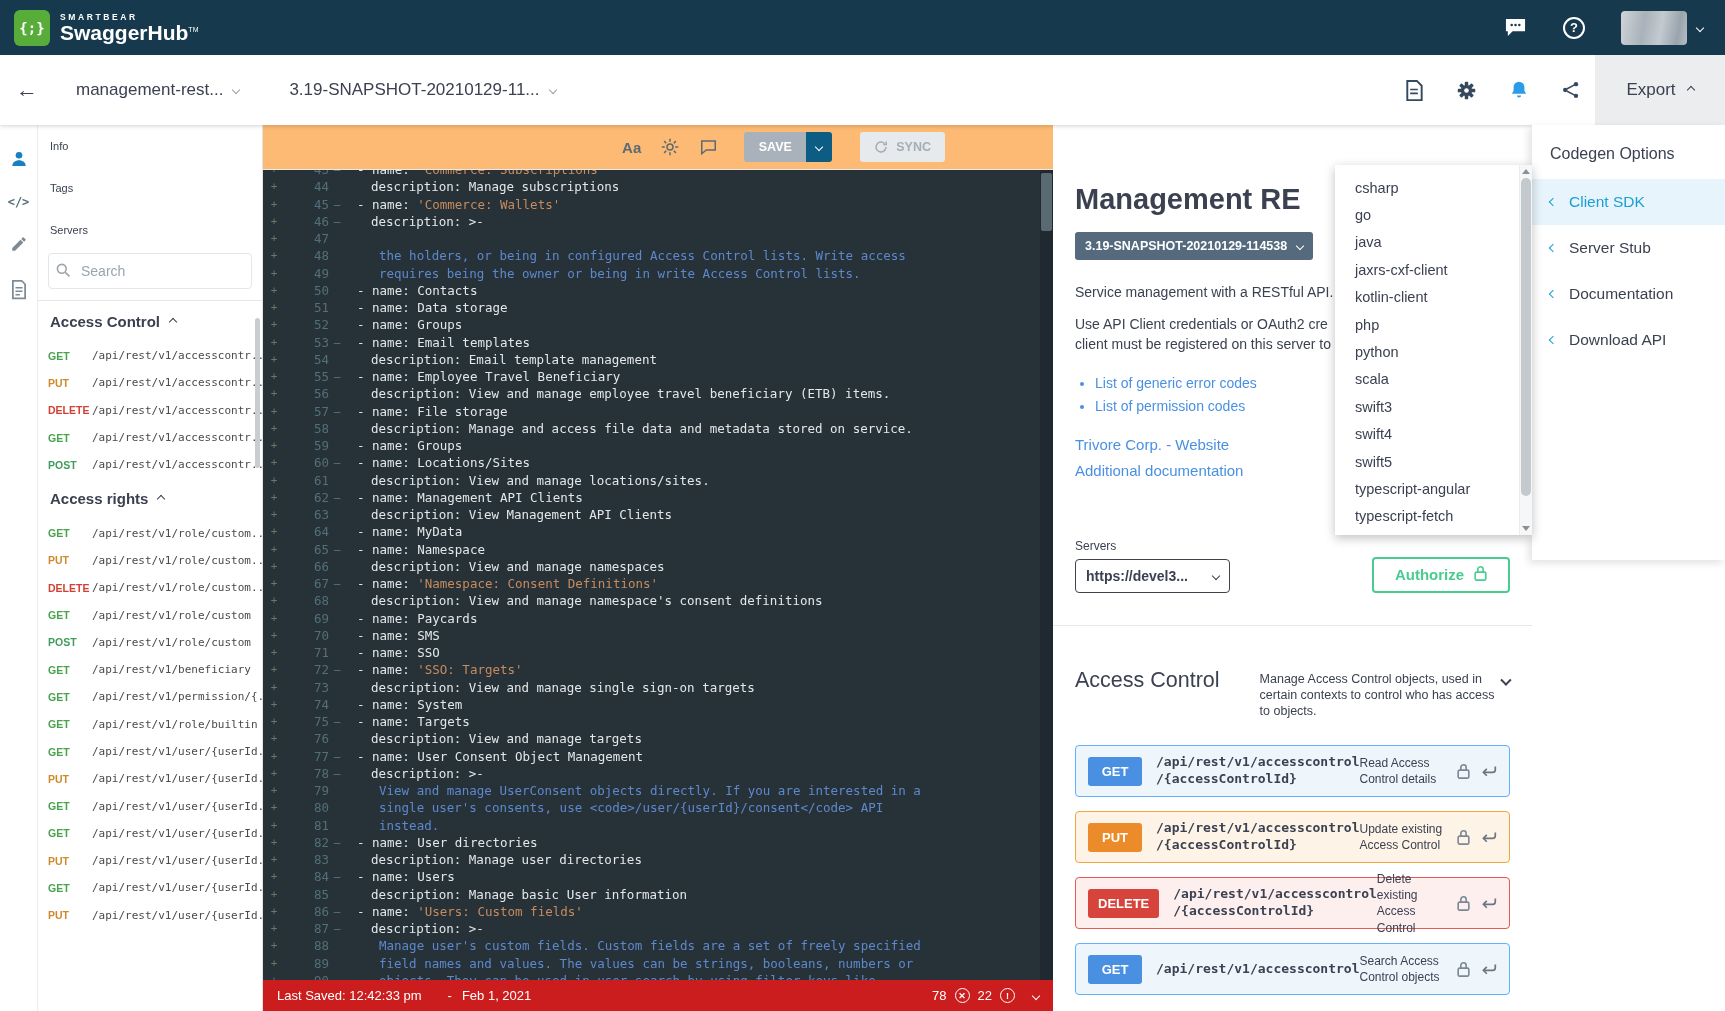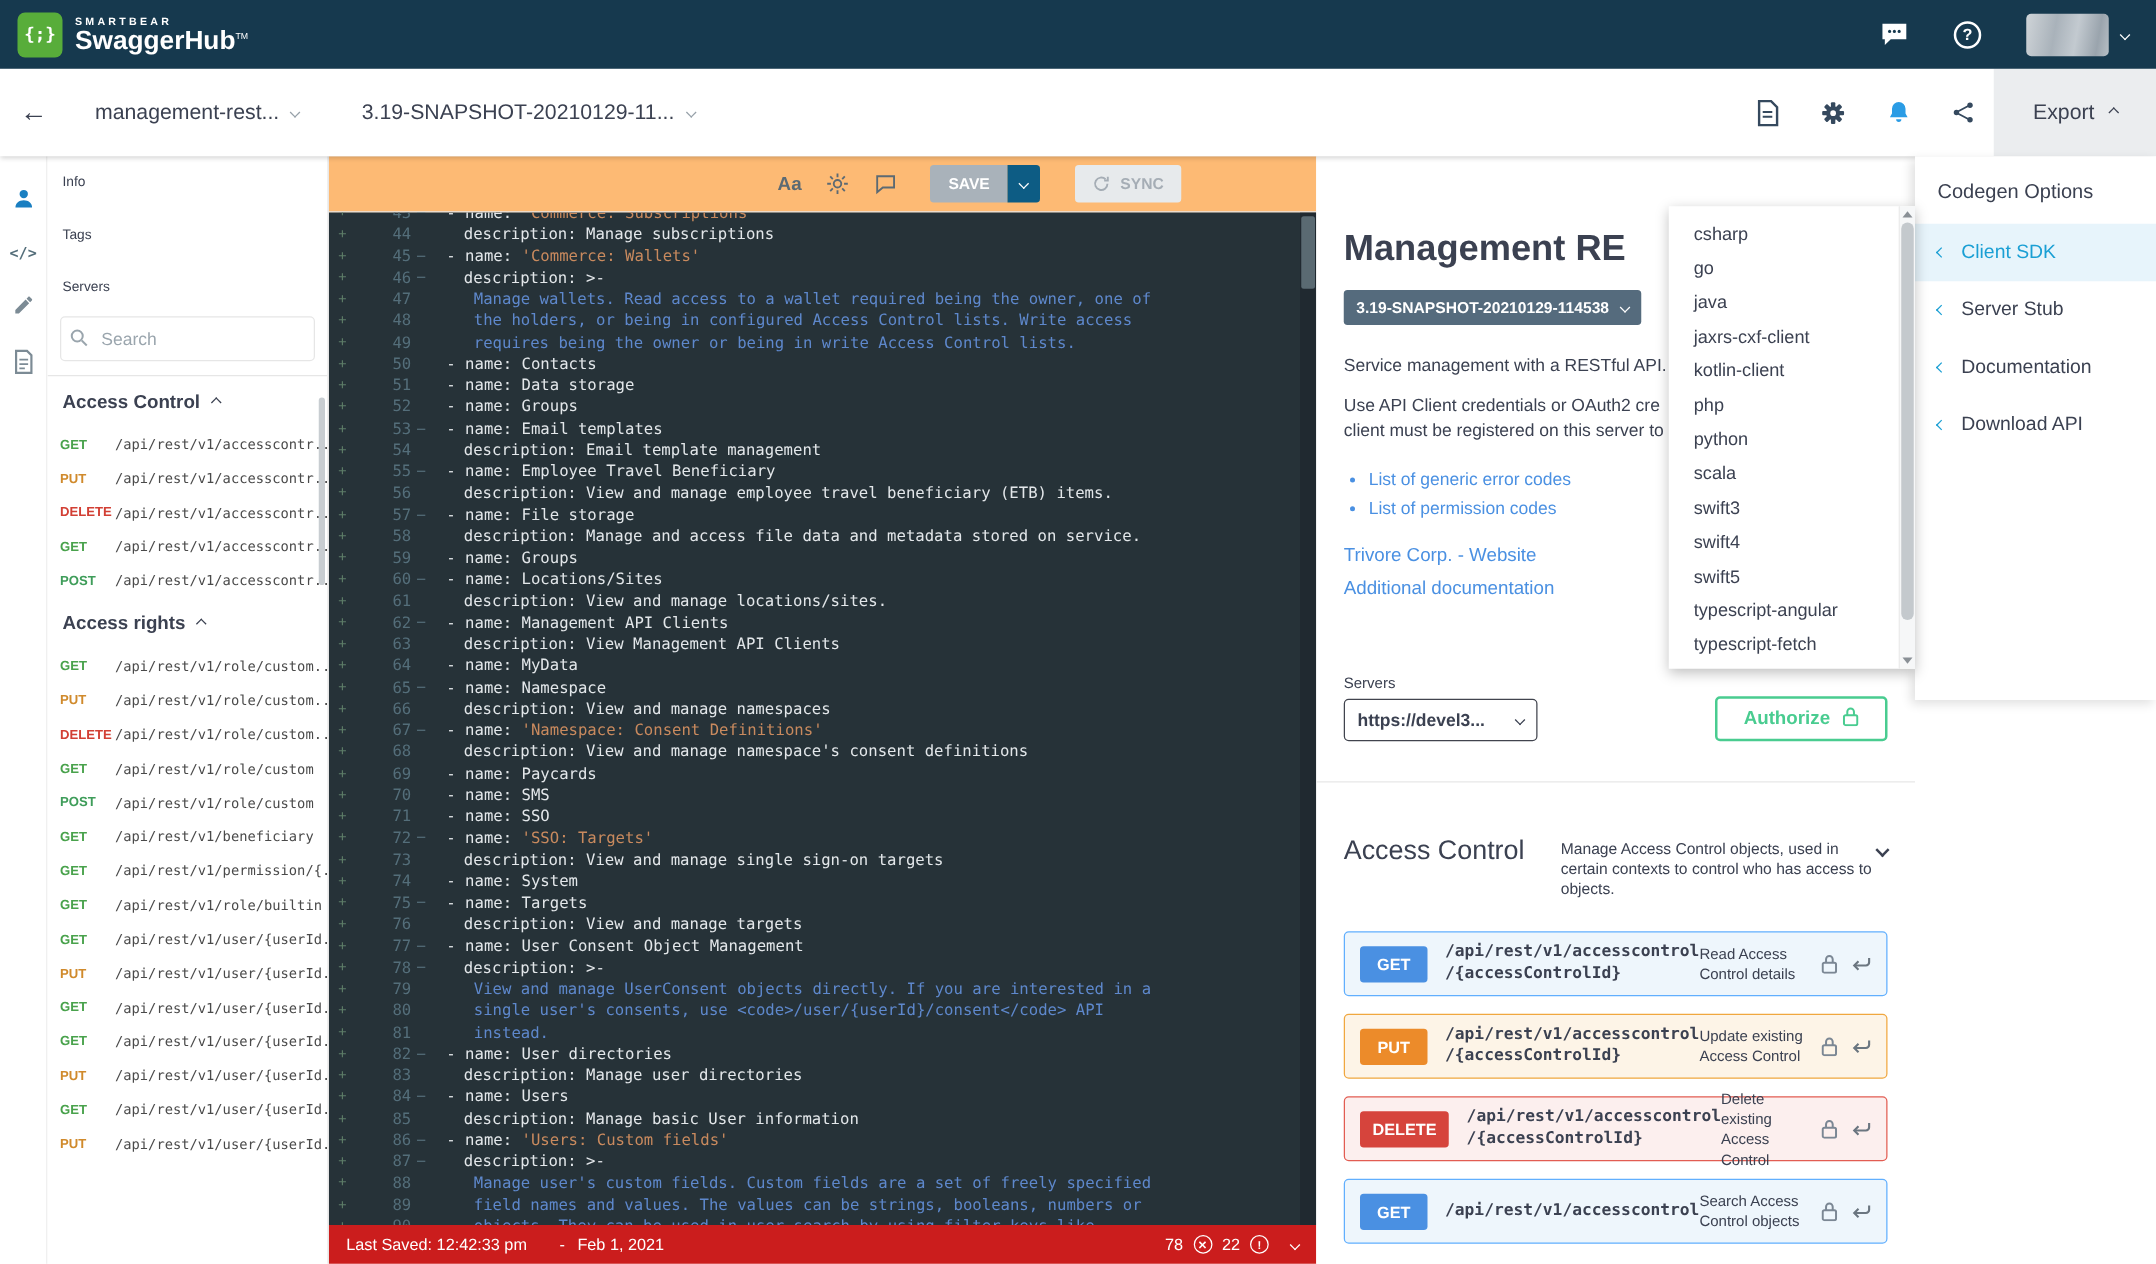--- a/index.html
+++ b/index.html
@@ -95,21 +95,21 @@
   .doc-link{display:block;font-size:15px}
   .doc-link.first{margin-top:22px}
   .doc-link.second{margin-top:9px}
   .servers-row{display:flex;align-items:flex-end;justify-content:space-between;margin-top:60px}
   .servers-label{font-size:12px;color:#3b4151}
   .server-select{margin-top:6px;width:155px;height:34px;border:1.5px solid #41444e;border-radius:4px;display:flex;align-items:center;justify-content:space-between;padding:0 10px;font-size:14px;font-weight:bold;color:#3b4151;cursor:pointer}
   .authorize-btn{width:138px;height:36px;border:2px solid #49cc90;border-radius:4px;color:#49cc90;background:#fff;font-size:15px;font-weight:bold;display:flex;align-items:center;justify-content:center;gap:10px;cursor:pointer}
   .docs-div{border-top:1px solid #e8e8e8;margin:32px -22px 0 -22px}
   .section-head{display:flex;align-items:flex-start;margin-top:42px;cursor:pointer}
   .section-head h2{font-size:21.5px;font-weight:500;color:#3b4151;flex:none}
-  .section-desc{font-size:12.5px;color:#3b4151;line-height:1.3;width:262px;margin-left:29px;margin-top:3px}
+  .section-desc{font-size:12.5px;color:#3b4151;line-height:1.3;width:262px;margin-left:40px;margin-top:3px}
   .section-chev{margin-left:auto;margin-top:8px;color:#3b4151}
   .ops{margin-top:26px}
   .op{display:flex;align-items:center;border:1px solid;border-radius:4px;height:52px;padding:0 12px;margin-bottom:14px;cursor:pointer}
   .op.get{background:#eef6fc;border-color:#61affe}
   .op.put{background:#fdf4e7;border-color:#f0a73f}
   .op.delete{background:#fcefee;border-color:#e25c52}
   .pill{min-width:54px;height:29px;border-radius:3px;color:#fff;font-size:13px;font-weight:bold;display:flex;align-items:center;justify-content:center;padding:0 10px;flex:none}
   .pill.get{background:#4a90e2}.pill.put{background:#ec8b2a}.pill.delete{background:#d6443c}
   .oppath{font-family:"DejaVu Sans Mono",monospace;font-size:13px;font-weight:bold;color:#3b4151;margin-left:14px;white-space:pre;line-height:1.3}
   .opsum{margin-left:auto;font-size:12px;color:#3b4151;width:94px;line-height:1.35}
@@ -369,21 +369,21 @@
       <span>SYNC</span>
     </span>
   </div>
 
   <div class="editor">
     <div class="code-lines">
         <div class="cl"><span class="diff">+</span><span class="ln">43</span><span class="fold">–</span><span class="tx" style="padding-left: 12px;"><span class="p">- name: </span><span class="s">'Commerce: Subscriptions'</span></span></div>
         <div class="cl"><span class="diff">+</span><span class="ln">44</span><span class="fold"></span><span class="tx" style="padding-left: 26px;"><span class="p">description: Manage subscriptions</span></span></div>
         <div class="cl"><span class="diff">+</span><span class="ln">45</span><span class="fold">–</span><span class="tx" style="padding-left: 12px;"><span class="p">- name: </span><span class="s">'Commerce: Wallets'</span></span></div>
         <div class="cl"><span class="diff">+</span><span class="ln">46</span><span class="fold">–</span><span class="tx" style="padding-left: 26px;"><span class="p">description: &gt;-</span></span></div>
-        <div class="cl"><span class="diff">+</span><span class="ln">47</span><span class="fold"></span><span class="tx" style="padding-left: 34px;"><span class="b">Manage wallets. Read access to a wallet required being the owner, one of</span></span></div>
+        <div class="cl"><span class="diff">+</span><span class="ln">47</span><span class="fold"></span></div>
         <div class="cl"><span class="diff">+</span><span class="ln">48</span><span class="fold"></span><span class="tx" style="padding-left: 34px;"><span class="b">the holders, or being in configured Access Control lists. Write access</span></span></div>
         <div class="cl"><span class="diff">+</span><span class="ln">49</span><span class="fold"></span><span class="tx" style="padding-left: 34px;"><span class="b">requires being the owner or being in write Access Control lists.</span></span></div>
         <div class="cl"><span class="diff">+</span><span class="ln">50</span><span class="fold"></span><span class="tx" style="padding-left: 12px;"><span class="p">- name: Contacts</span></span></div>
         <div class="cl"><span class="diff">+</span><span class="ln">51</span><span class="fold"></span><span class="tx" style="padding-left: 12px;"><span class="p">- name: Data storage</span></span></div>
         <div class="cl"><span class="diff">+</span><span class="ln">52</span><span class="fold"></span><span class="tx" style="padding-left: 12px;"><span class="p">- name: Groups</span></span></div>
         <div class="cl"><span class="diff">+</span><span class="ln">53</span><span class="fold">–</span><span class="tx" style="padding-left: 12px;"><span class="p">- name: Email templates</span></span></div>
         <div class="cl"><span class="diff">+</span><span class="ln">54</span><span class="fold"></span><span class="tx" style="padding-left: 26px;"><span class="p">description: Email template management</span></span></div>
         <div class="cl"><span class="diff">+</span><span class="ln">55</span><span class="fold">–</span><span class="tx" style="padding-left: 12px;"><span class="p">- name: Employee Travel Beneficiary</span></span></div>
         <div class="cl"><span class="diff">+</span><span class="ln">56</span><span class="fold"></span><span class="tx" style="padding-left: 26px;"><span class="p">description: View and manage employee travel beneficiary (ETB) items.</span></span></div>
         <div class="cl"><span class="diff">+</span><span class="ln">57</span><span class="fold">–</span><span class="tx" style="padding-left: 12px;"><span class="p">- name: File storage</span></span></div>

